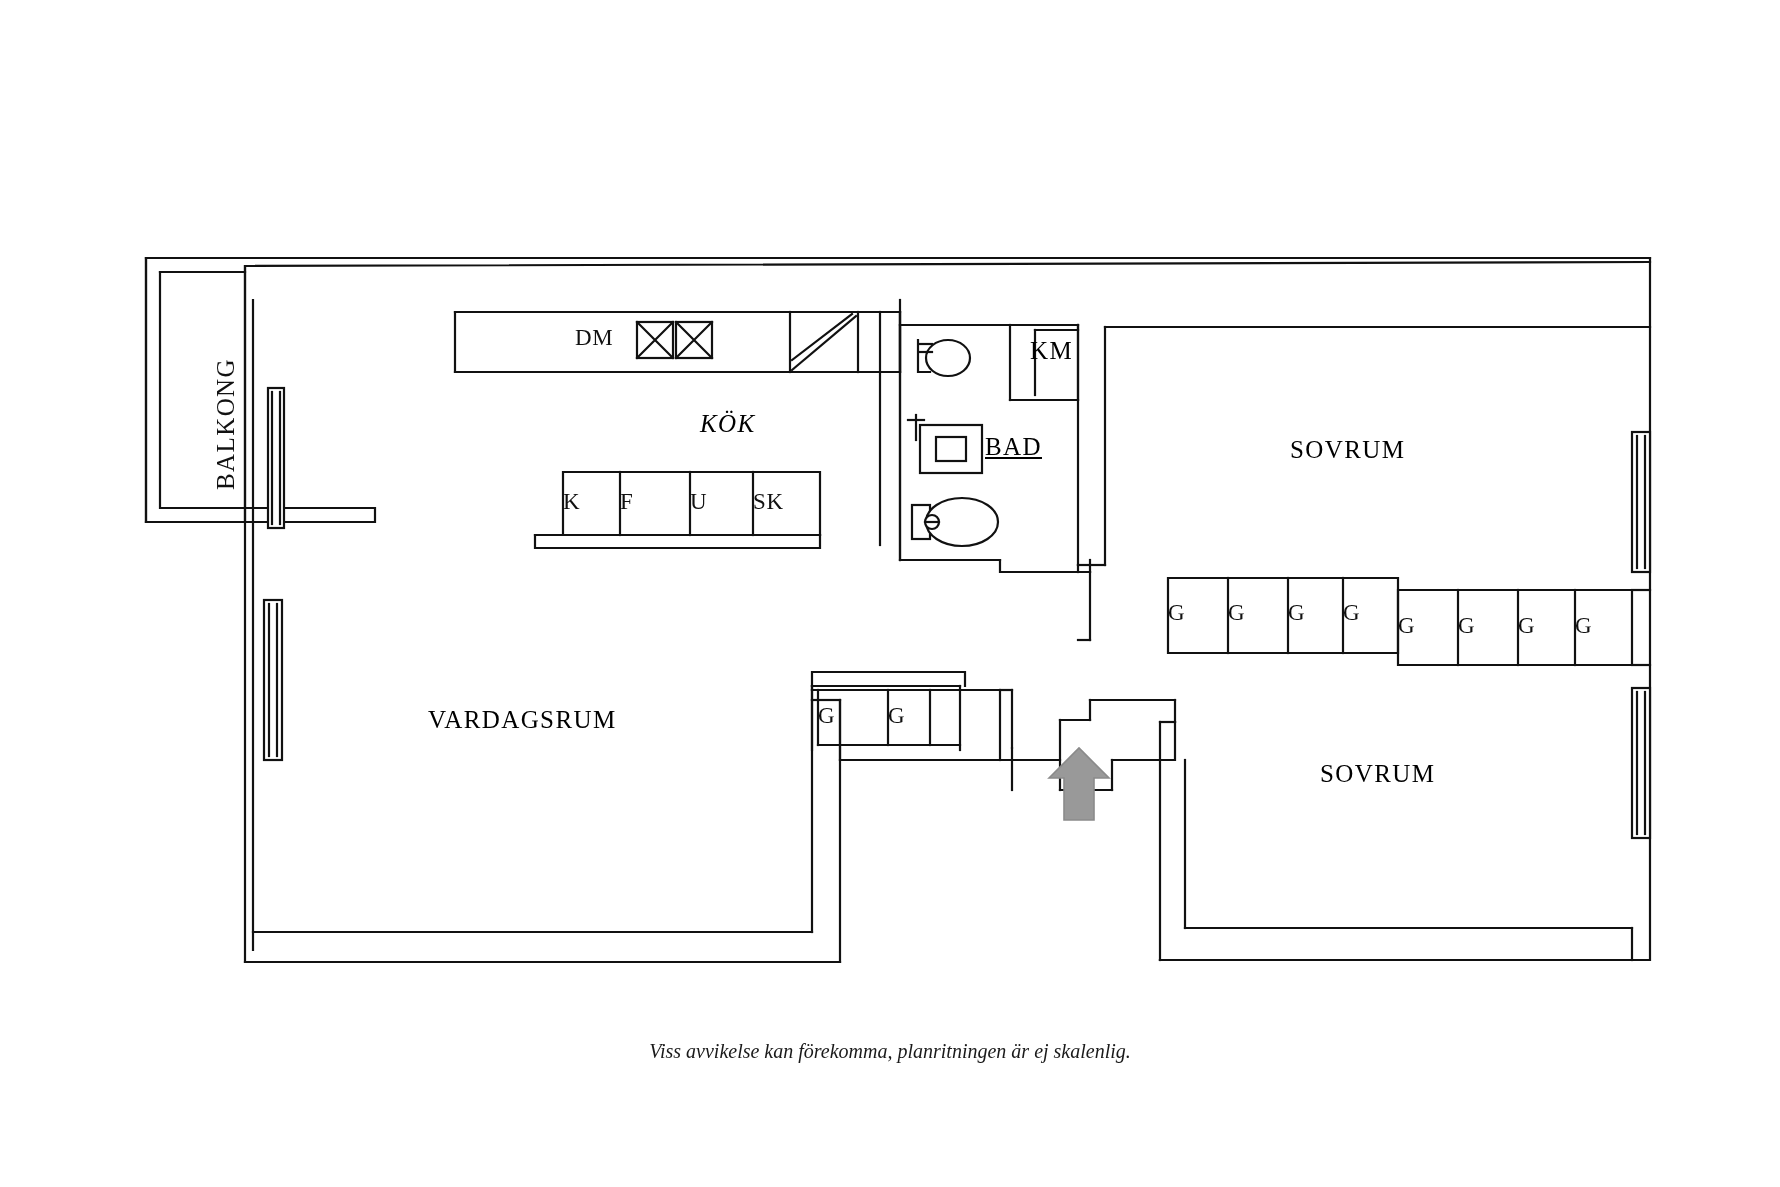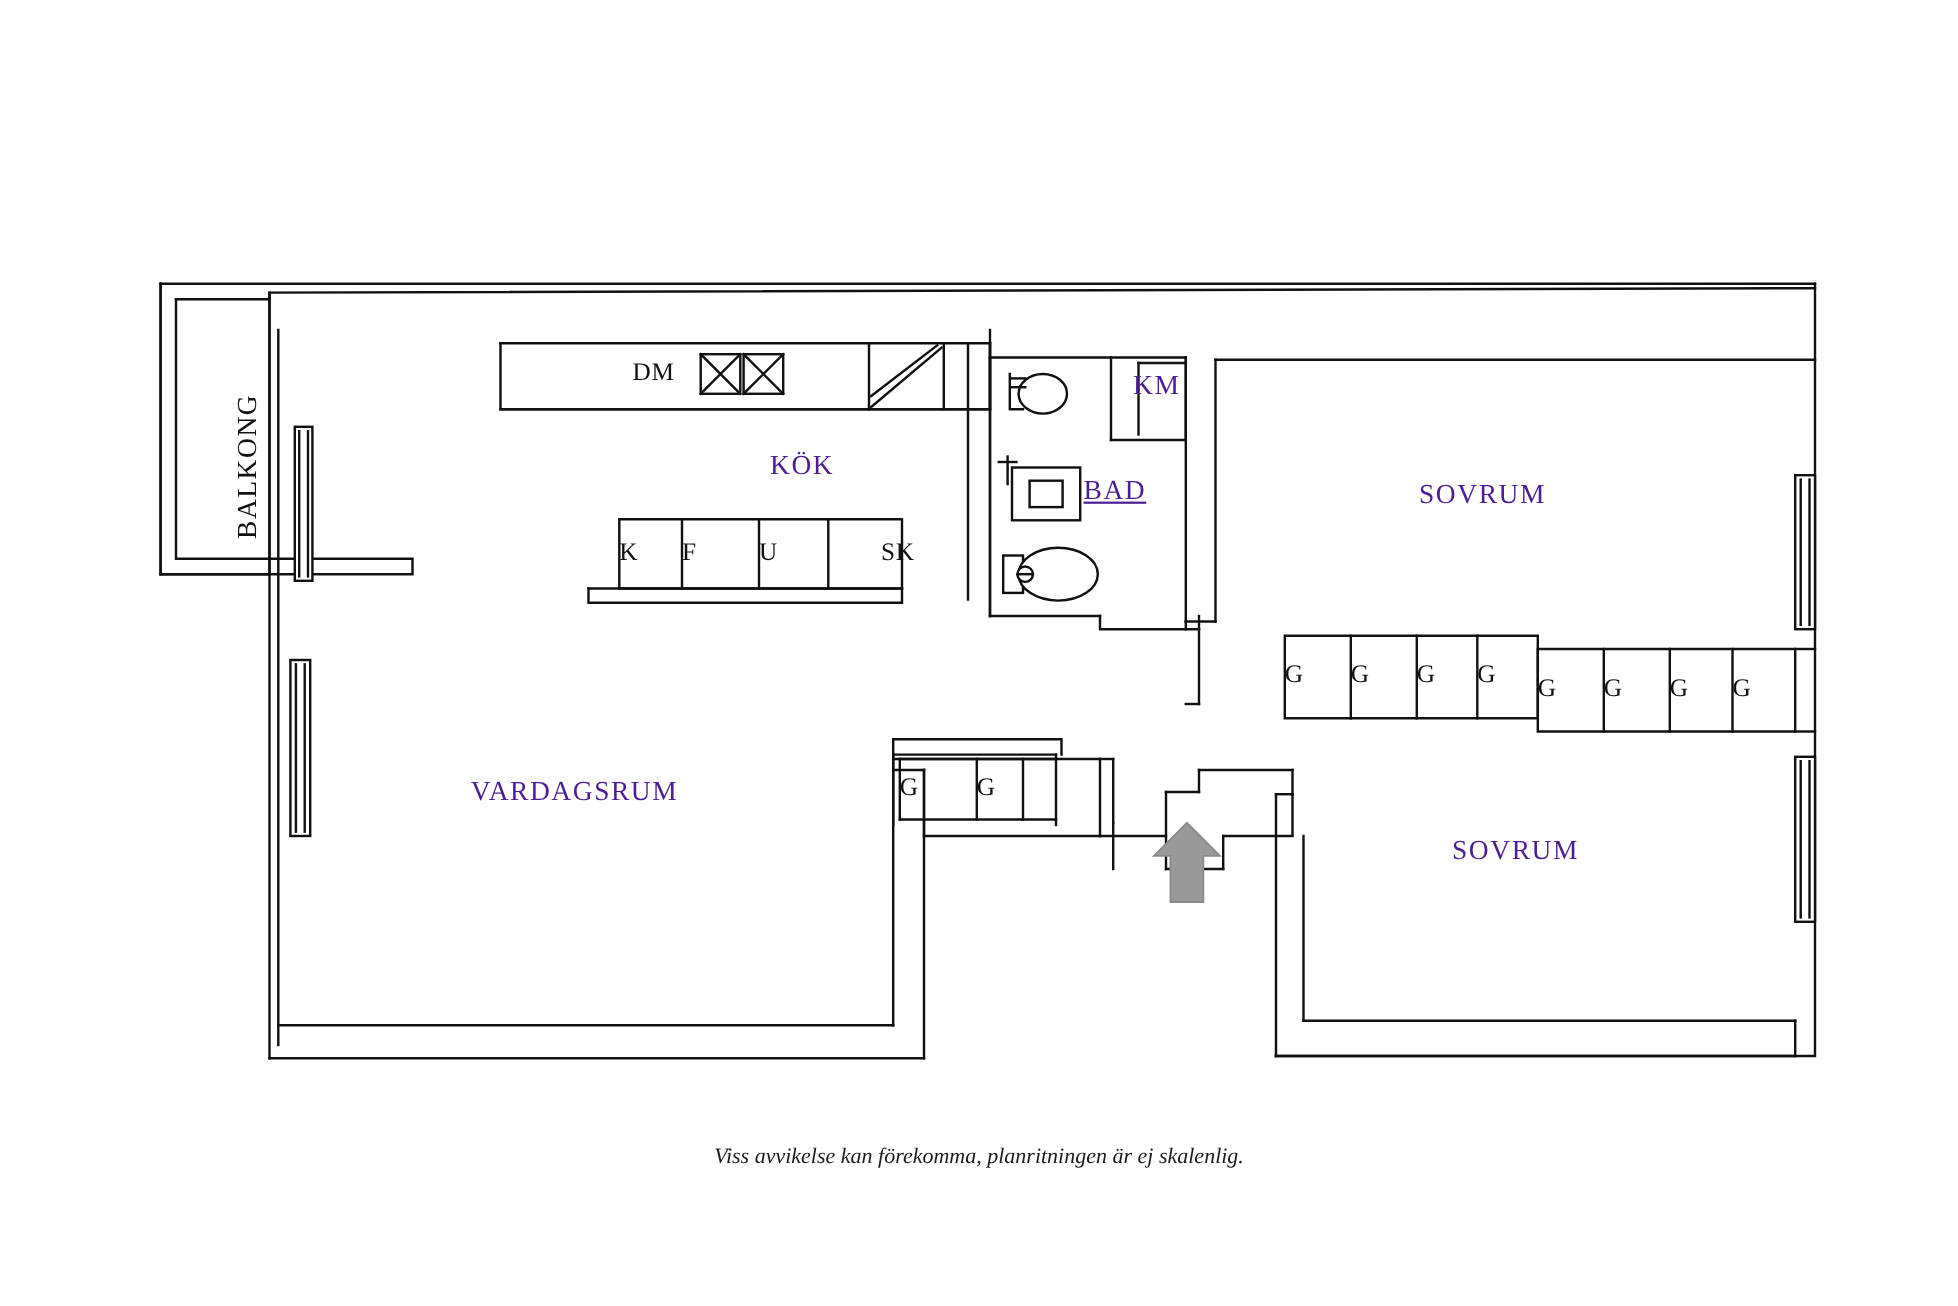--- a/index.html
+++ b/index.html
@@ -25,21 +25,21 @@
     left: 0;
     top: 0;
     width: 1780px;
     height: 1187px;
   }
   .room-label {
     position: absolute;
     font-family: "Liberation Serif", serif;
     font-size: 25px;
     letter-spacing: 1.4px;
-    color: #4c1d95;
+    color: #000000;
     white-space: nowrap;
     user-select: none;
   }
   .small-label {
     position: absolute;
     font-family: "Liberation Serif", serif;
     font-size: 23px;
     letter-spacing: 0.6px;
     color: #111111;
     white-space: nowrap;
@@ -227,38 +227,38 @@
       <path d="M 1090 640 L 1078 640"></path>
     </g>
 
     <g>
       <polygon points="1049,778 1079,748 1109,778 1094,778 1094,820 1064,820 1064,778" fill="#999999" stroke="#8a8a8a" stroke-width="1.6"></polygon>
     </g>
   </svg>
 
   <div class="vertical-label" style="left: 212px; top: 490px;">BALKONG</div>
 
-  <div class="room-label" style="left: 700px; top: 410px;">KÖK</div>
+  <div class="room-label" style="left: 700px; top: 410px; font-style: italic;">KÖK</div>
 
   <div class="room-label" style="left: 985px; top: 433px; text-decoration: underline;">BAD</div>
 
   <div class="room-label" style="left: 1030px; top: 337px;">KM</div>
 
   <div class="room-label" style="left: 1290px; top: 436px;">SOVRUM</div>
 
   <div class="room-label" style="left: 1320px; top: 760px;">SOVRUM</div>
 
   <div class="room-label" style="left: 428px; top: 706px;">VARDAGSRUM</div>
 
   <div class="small-label" style="left: 575px; top: 325px; width: 60px;">DM</div>
 
   <div class="small-label" style="left: 563px; top: 489px; width: 57px;">K</div>
   <div class="small-label" style="left: 620px; top: 489px; width: 70px;">F</div>
   <div class="small-label" style="left: 690px; top: 489px; width: 63px;">U</div>
-  <div class="small-label" style="left: 753px; top: 489px; width: 67px; padding-left: 48px;">SK</div>
+  <div class="small-label" style="left: 753px; top: 489px; width: 67px;">SK</div>
 
   <div class="small-label" style="left: 1168px; top: 600px; width: 60px;">G</div>
   <div class="small-label" style="left: 1228px; top: 600px; width: 60px;">G</div>
   <div class="small-label" style="left: 1288px; top: 600px; width: 55px;">G</div>
   <div class="small-label" style="left: 1343px; top: 600px; width: 55px;">G</div>
 
   <div class="small-label" style="left: 1398px; top: 613px; width: 60px;">G</div>
   <div class="small-label" style="left: 1458px; top: 613px; width: 60px;">G</div>
   <div class="small-label" style="left: 1518px; top: 613px; width: 57px;">G</div>
   <div class="small-label" style="left: 1575px; top: 613px; width: 57px;">G</div>

